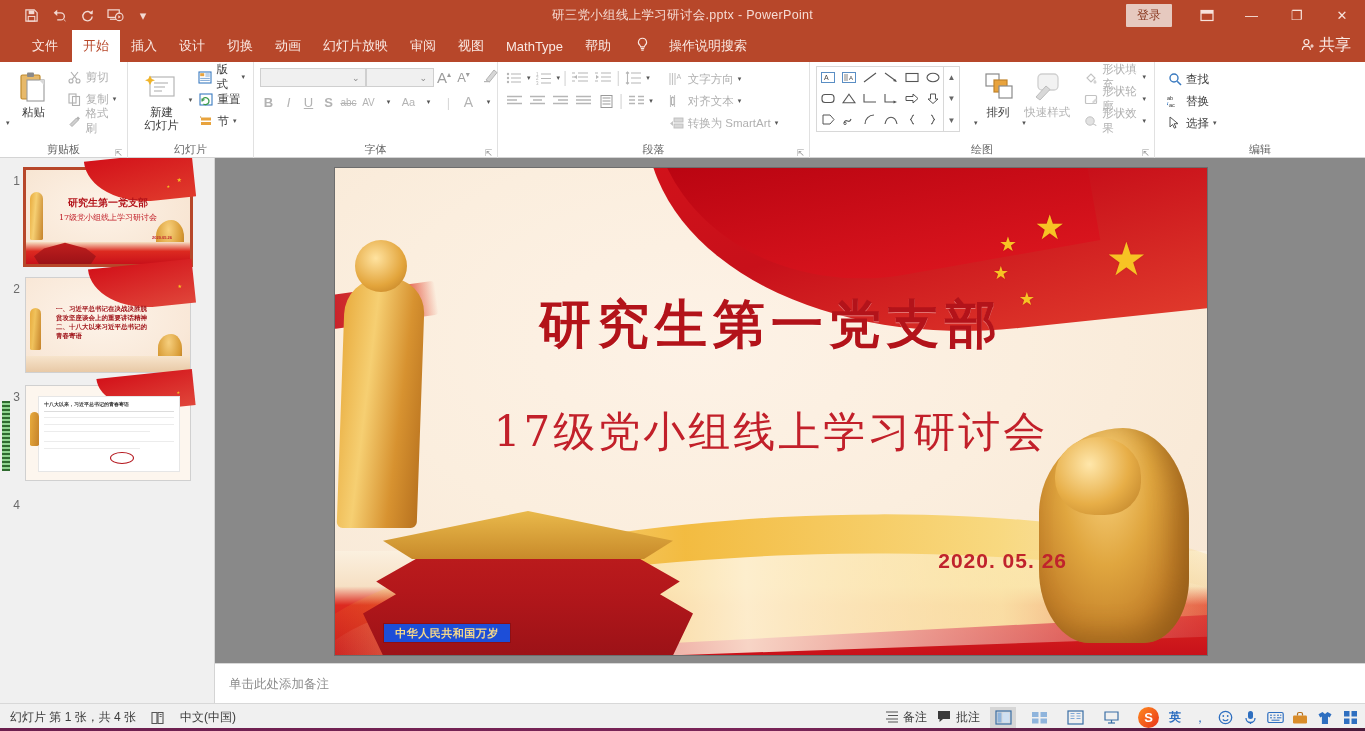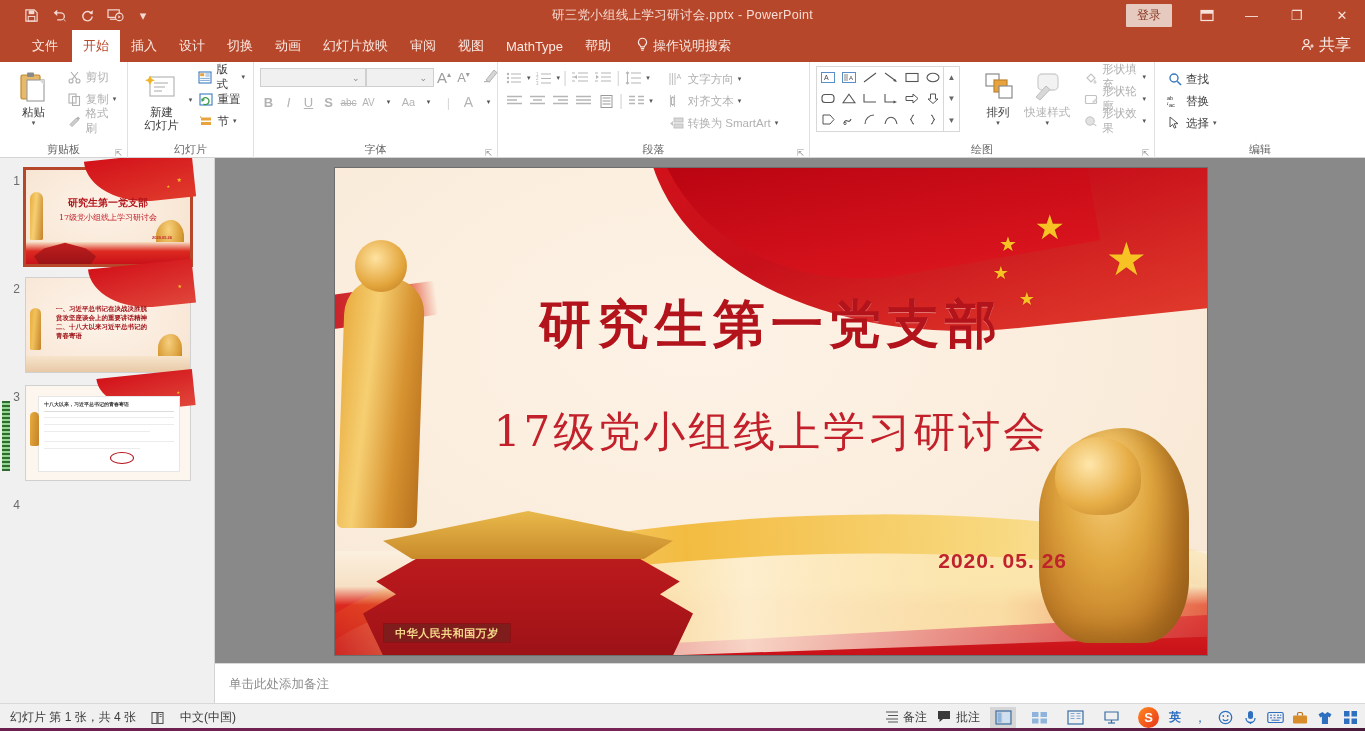--- a/index.html
+++ b/index.html
@@ -42,21 +42,21 @@
   .tabbar {
     position: absolute; top: 30px; left: 0; width: 1365px; height: 32px;
     background: #b7472a; display: flex; align-items: flex-end; padding-left: 18px;
   }
   .tab {
     font-size: 13px; color: #fae9e3; padding: 0 11px; height: 32px;
     display: flex; align-items: center; white-space: nowrap;
   }
   .tab.active { background: #fff; color: #b7472a; }
   .tab.file { padding: 0 14px; }
-  .tab-lamp { display: flex; align-items: center; gap: 4px; padding-left: 14px; }
+  .tab-lamp { display: flex; align-items: center; gap: 20px; padding-left: 14px; }
   .share {
     position: absolute; right: 14px; bottom: 6px; color: #fbe9e3; font-size: 16px;
     display: flex; align-items: center; gap: 4px;
   }
 
   
   .ribbon {
     position: absolute; top: 62px; left: 0; width: 1365px; height: 96px;
     background: #ffffff; border-bottom: 1px solid #d4d4d4;
   }
@@ -66,21 +66,21 @@
     display: flex; flex-direction: column;
   }
   .rgroup-body { flex: 1; display: flex; align-items: flex-start; padding: 4px 6px 0 6px; }
   .rgroup-title {
     height: 16px; font-size: 11px; color: #666; text-align: center; position: relative;
   }
   .dlg-launcher {
     position: absolute; right: 4px; bottom: 1px; width: 9px; height: 9px; color: #9a9a9a; font-size: 9px;
   }
   .big-btn {
-    display: flex; flex-direction: column; align-items: center; justify-content: flex-start;
+    display: flex; flex-direction: column; justify-content: flex-start;
     font-size: 11.5px; color: #3b3b3b; width: 56px; padding-top: 2px;
   }
   .big-btn .glyph { height: 38px; display: flex; align-items: center; justify-content: center; }
   .big-btn .lbl { text-align: center; line-height: 13px; }
   .caret { font-size: 7px; color: #555; }
   .small-row { display: flex; align-items: center; gap: 4px; font-size: 11.5px; color: #b0b0b0; height: 22px; padding: 0 2px; }
   .small-row.enabled { color: #3b3b3b; }
   .mini-col { display: flex; flex-direction: column; justify-content: center; padding-left: 4px; }
 
   .icon-sq { width: 15px; height: 15px; display: inline-flex; align-items: center; justify-content: center; }
@@ -204,21 +204,21 @@
     background: linear-gradient(180deg, #c8221f 0%, #b3171b 60%, #9c1217 100%);
     clip-path: polygon(6% 100%, 0 74%, 10% 62%, 4% 54%, 16% 40%, 50% 22%, 84% 40%, 96% 54%, 90% 62%, 100% 74%, 94% 100%);
   }
   .sl-gate-roof {
     position: absolute; left: 48px; bottom: 96px; width: 290px; height: 48px;
     background: linear-gradient(180deg, #e9b94b 0%, #c88a2a 100%);
     clip-path: polygon(10% 100%, 0 62%, 50% 0, 100% 62%, 90% 100%);
   }
   .sl-banner {
     position: absolute; left: 48px; bottom: 12px; width: 128px; height: 20px;
-    background: #7f1d1d; color: #f6d98a; font-size: 11px; font-weight: bold;
+    background: #1d4ed8; color: #f6d98a; font-size: 11px; font-weight: bold;
     display: flex; align-items: center; justify-content: center;
     letter-spacing: .5px; border: 1px solid #8e0f14;
     font-family: "DejaVu Sans", sans-serif;
   }
   .sl-title {
     position: absolute; left: 0; right: 0; top: 122px; text-align: center;
     color: #b3131a; font-size: 52px; font-weight: bold; letter-spacing: 6px;
     font-family: "DejaVu Serif", "Liberation Serif", serif;
     text-shadow: 0 1px 0 rgba(255,255,255,.35);
   }

